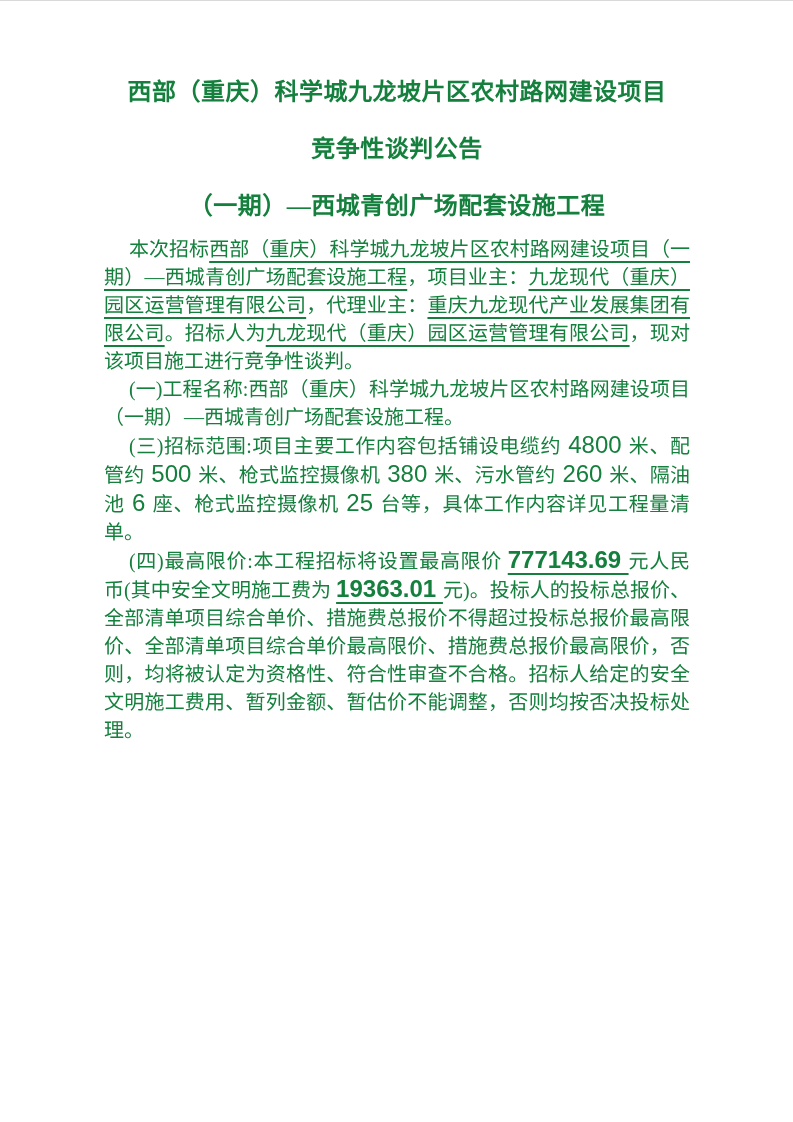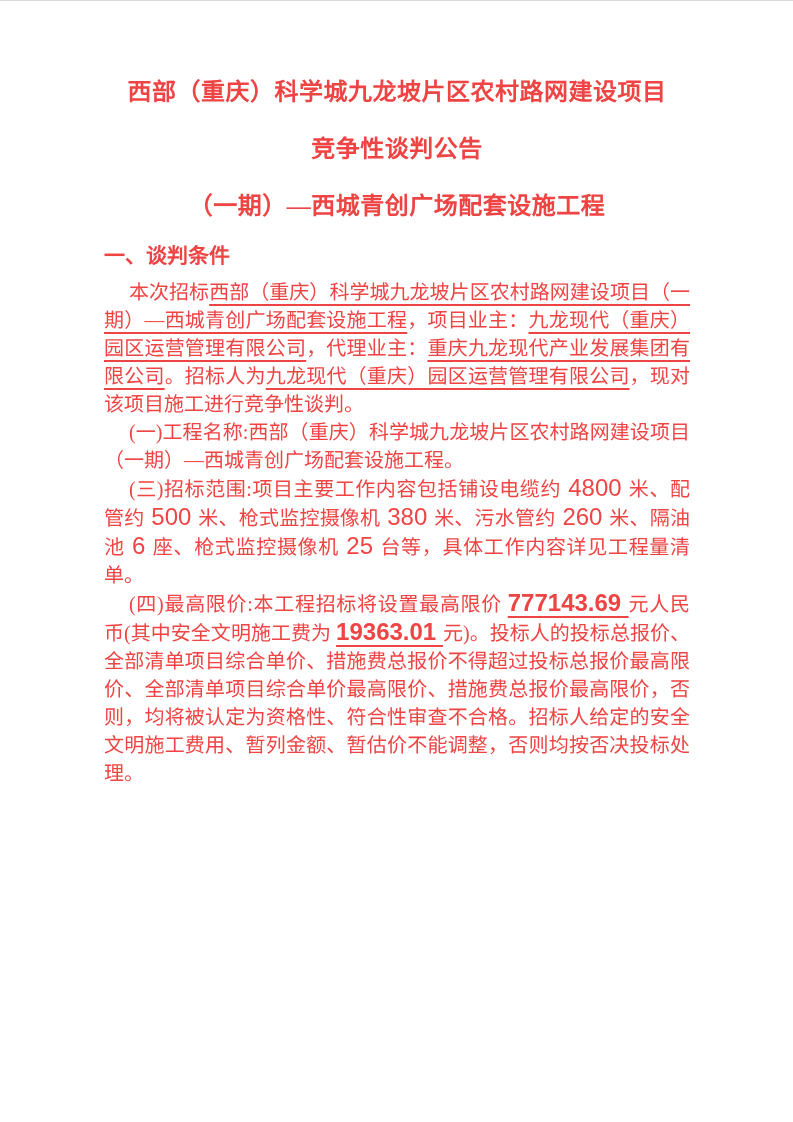--- a/index.html
+++ b/index.html
@@ -6,21 +6,21 @@
     margin: 0;
     padding: 0;
     background: #ffffff;
   }
   .page {
     position: relative;
     width: 793px;
     height: 1122px;
     margin: 0;
     background: #ffffff;
-    color: #ef4444;
+    color: #15803d;
     font-family: "Liberation Serif", "DejaVu Serif", serif;
     overflow: hidden;
     border-top: 1px solid #d9d9d9;
     box-sizing: border-box;
   }
   .content {
     padding: 0 103px 0 104px;
   }
   .doc-title {
     margin: 63px 0 0 0;
@@ -64,21 +64,20 @@
 
 <div class="page">
   <div class="content">
 
     <h1 class="doc-title">
       <span class="title-line">西部（重庆）科学城九龙坡片区农村路网建设项目</span>
       <span class="title-line">竞争性谈判公告</span>
       <span class="title-line">（一期）—西城青创广场配套设施工程</span>
     </h1>
 
-    <h2 class="section-heading">一、谈判条件</h2>
 
     <p class="para"><span>本次招标</span><span class="u">西部（重庆）科学城九龙坡片区农村路网建设项目（一期）—西城青创广场配套设施工程</span><span>，项目业主：</span><span class="u">九龙现代（重庆）园区运营管理有限公司</span><span>，代理业主：</span><span class="u">重庆九龙现代产业发展集团有限公司</span><span>。招标人为</span><span class="u">九龙现代（重庆）园区运营管理有限公司</span><span>，现对该项目施工进行竞争性谈判。</span></p>
 
 
     <p class="para"><span>(一)工程名称:西部（重庆）科学城九龙坡片区农村路网建设项目（一期）—西城青创广场配套设施工程。</span></p>
 
 
     <p class="para"><span>(三)招标范围:项目主要工作内容包括铺设电缆约</span><span class="n"> 4800 </span><span>米、配管约</span><span class="n"> 500 </span><span>米、枪式监控摄像机</span><span class="n"> 380 </span><span>米、污水管约</span><span class="n"> 260 </span><span>米、隔油池</span><span class="n"> 6 </span><span>座、枪式监控摄像机</span><span class="n"> 25 </span><span>台等，具体工作内容详见工程量清单。</span></p>
 
     <p class="para"><span>(四)最高限价:本工程招标将设置最高限价 </span><span class="u b n">777143.69 </span><span>元人民币(其中安全文明施工费为 </span><span class="u b n">19363.01 </span><span>元)。投标人的投标总报价、全部清单项目综合单价、措施费总报价不得超过投标总报价最高限价、全部清单项目综合单价最高限价、措施费总报价最高限价，否则，均将被认定为资格性、符合性审查不合格。招标人给定的安全文明施工费用、暂列金额、暂估价不能调整，否则均按否决投标处理。</span></p>

